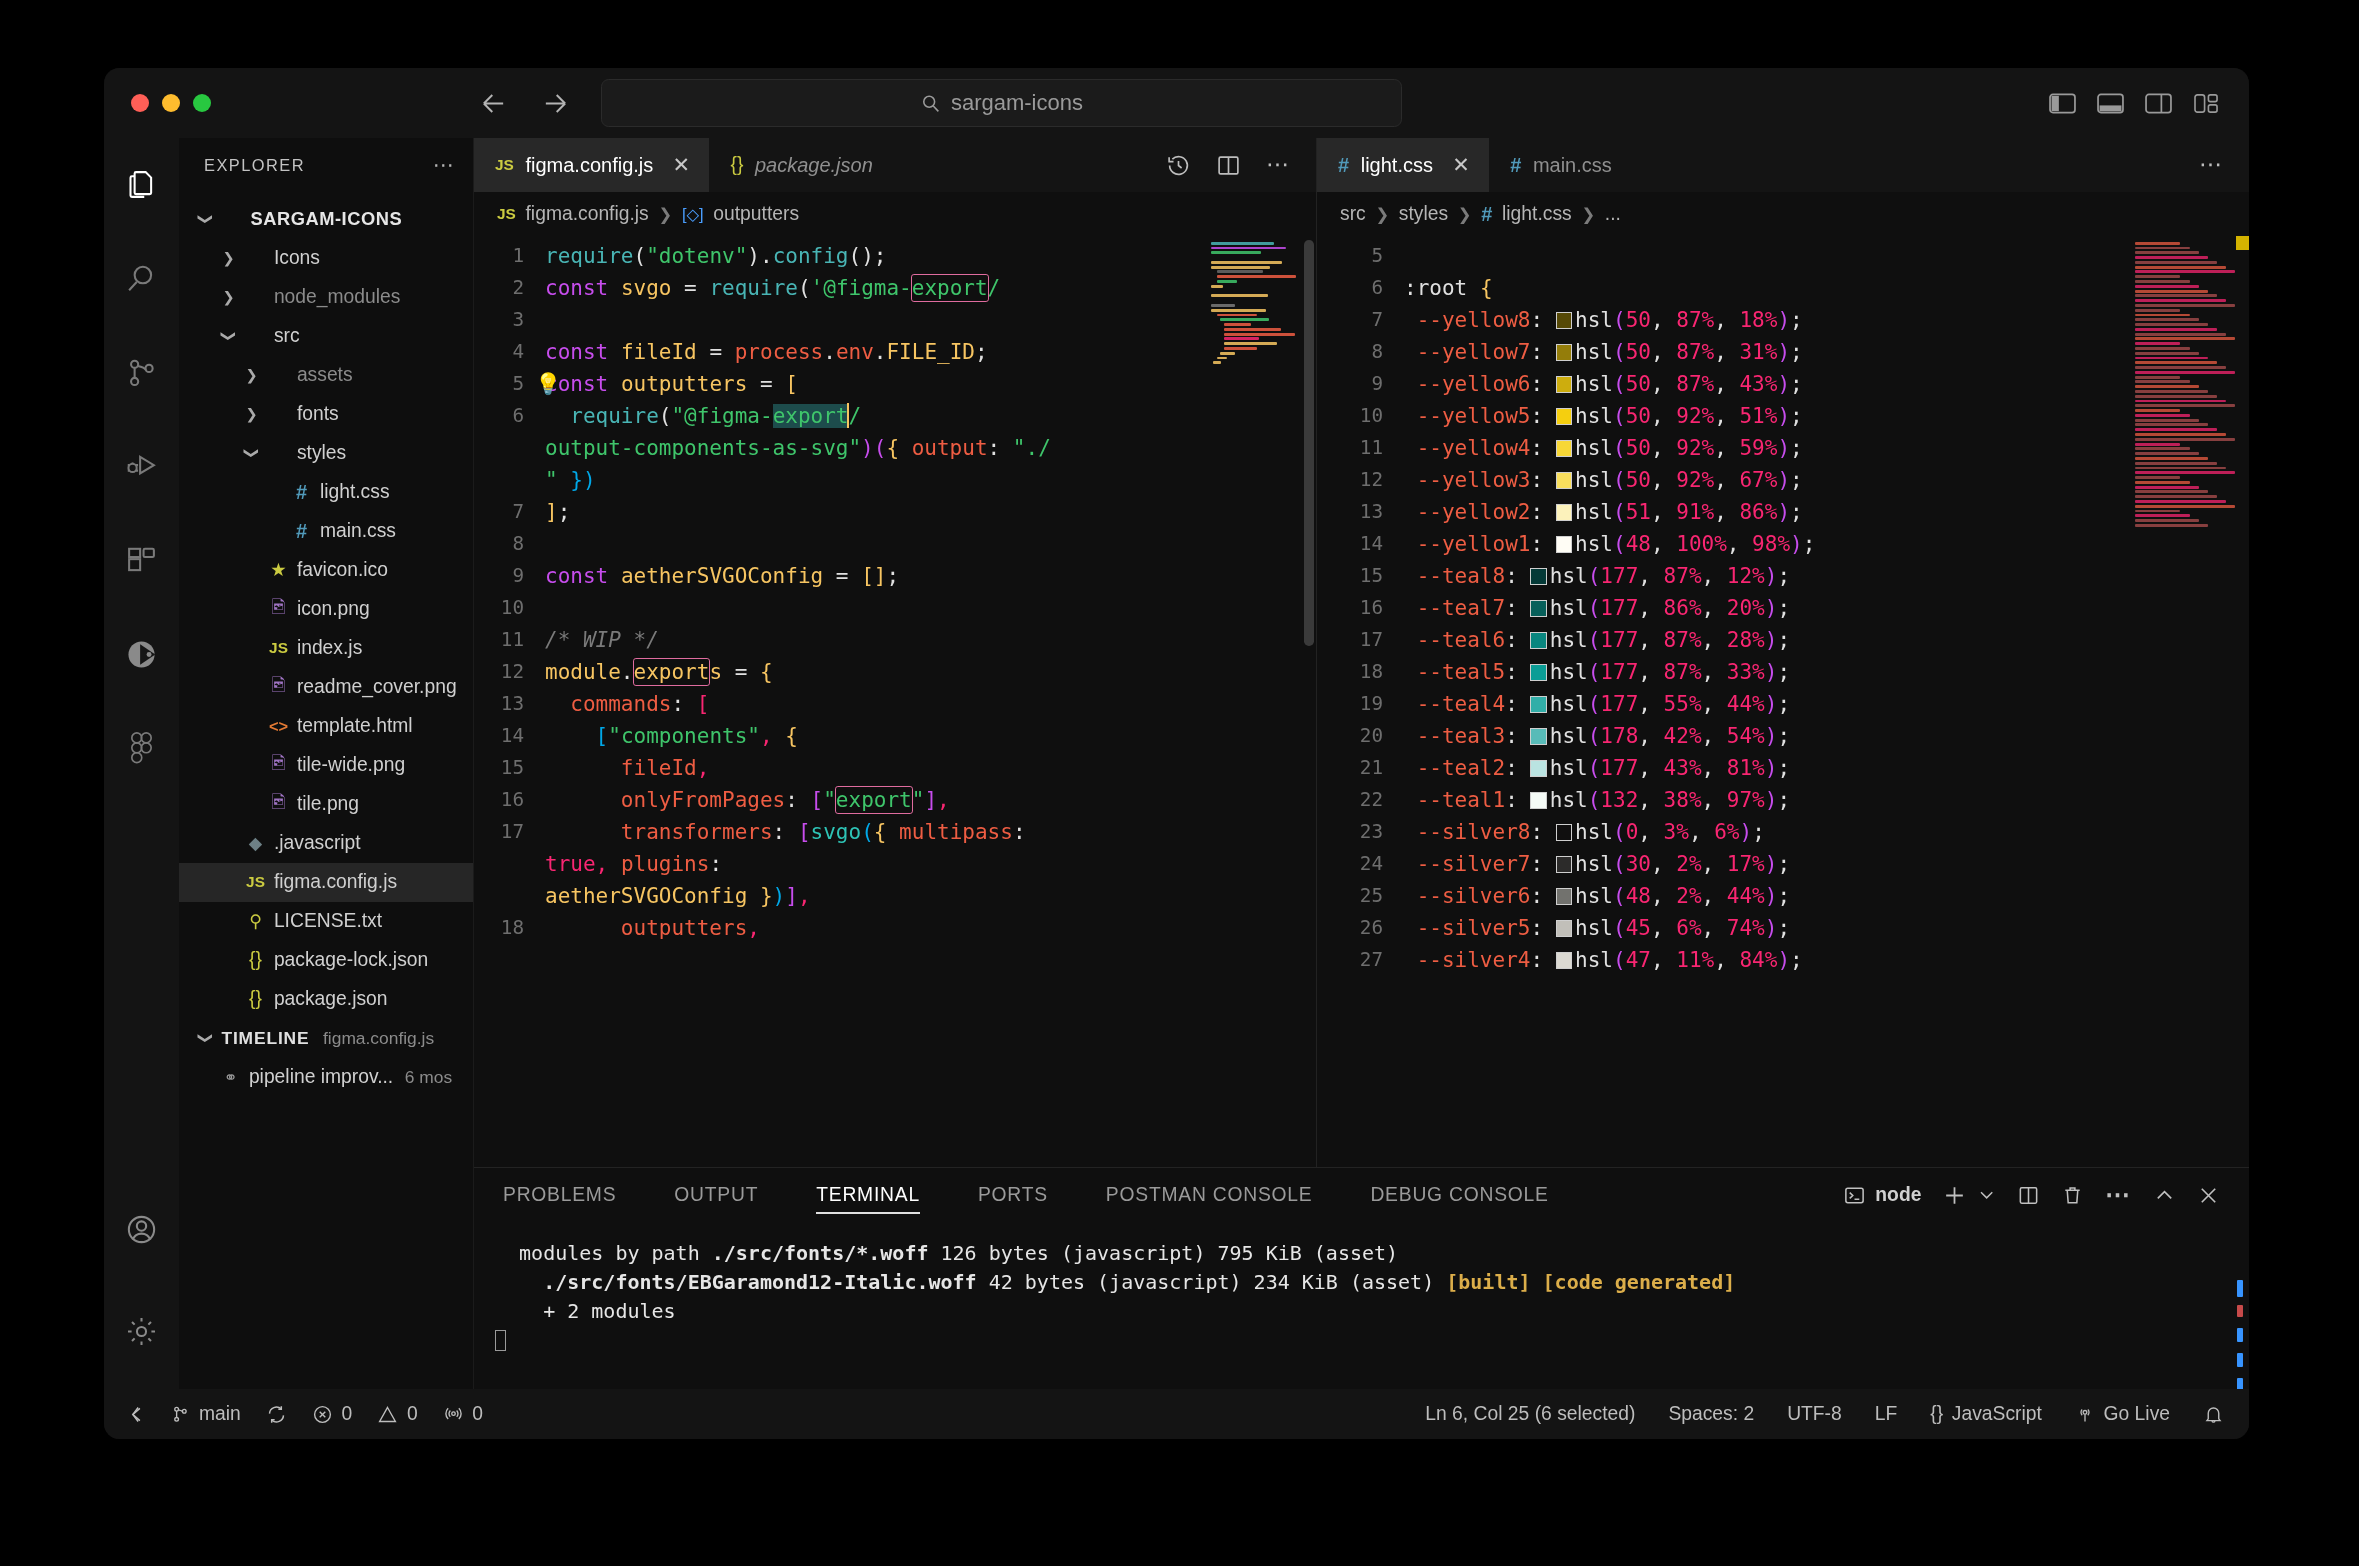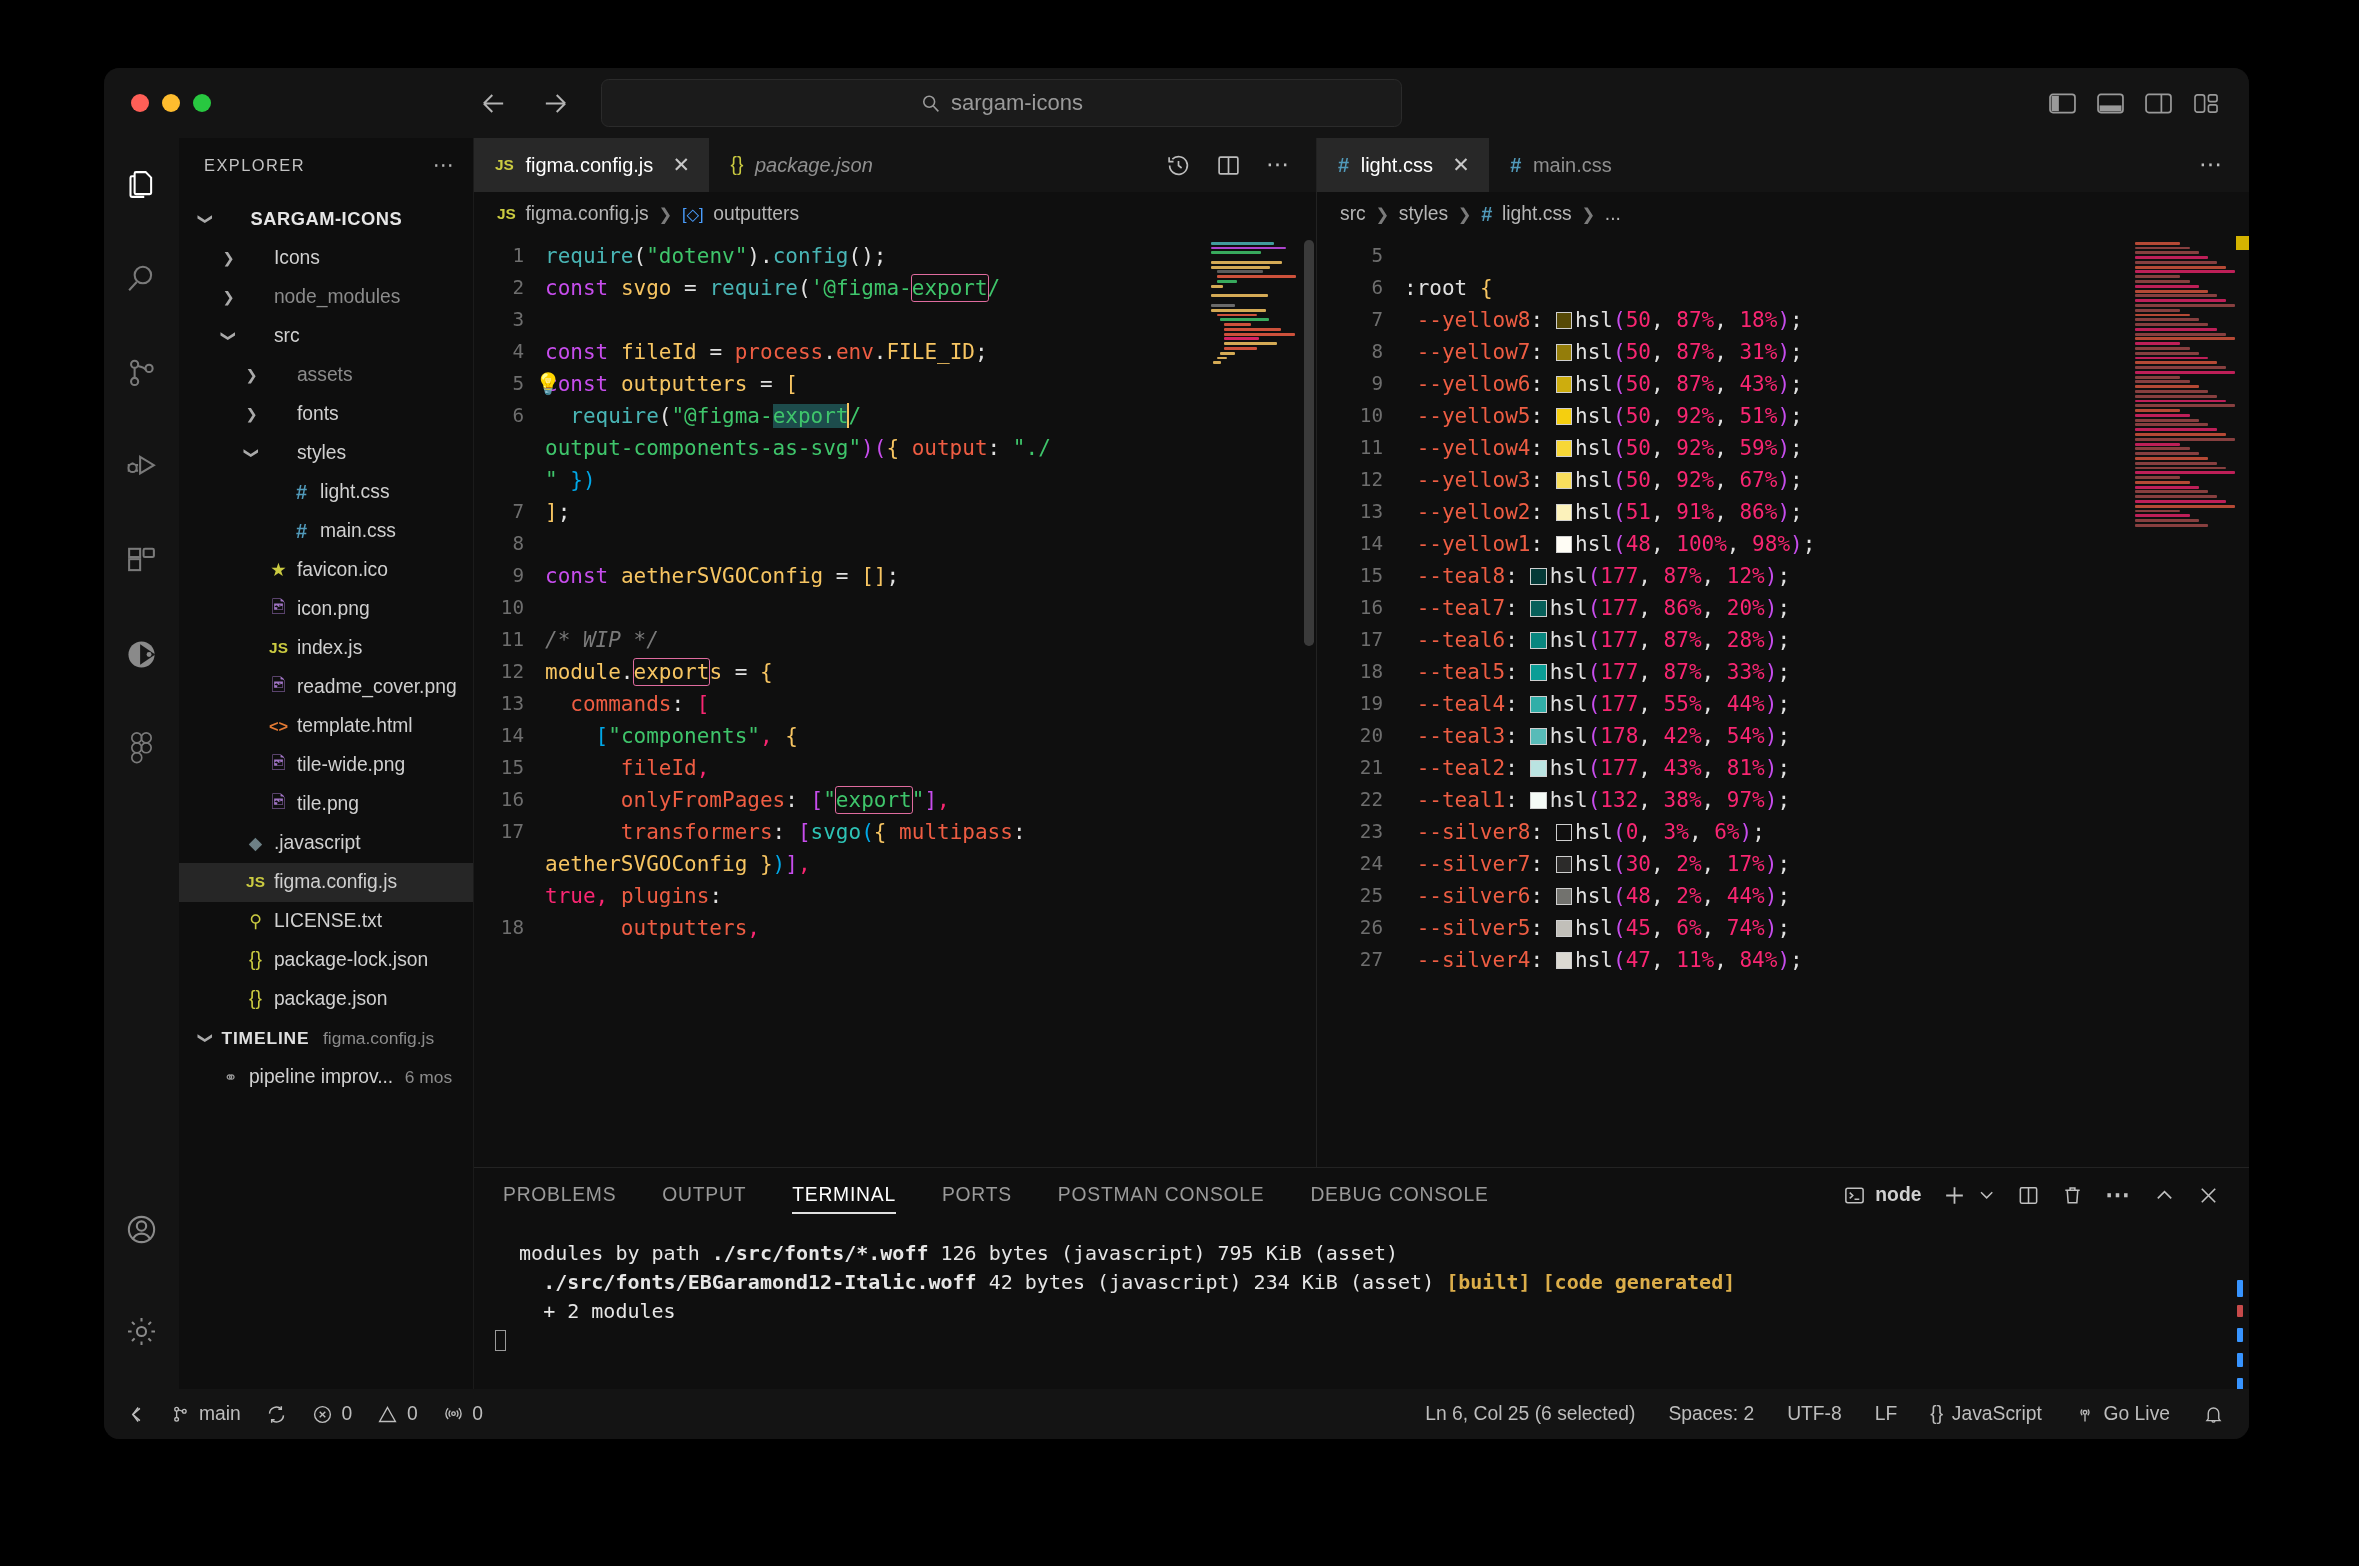--- a/index.html
+++ b/index.html
@@ -178,21 +178,21 @@
     position: absolute; right: 0; top: 0; width: 13.5px; background: transparent;
   }
   .scrollbar-thumb { position: absolute; right: 1.9px; width: 9.7px; background: #3a3a3a; border-radius: 4.8px; }
 
   
   .csscode { font-family: "DejaVu Sans Mono", monospace; font-size: 21px; line-height: 32px; padding-top: 3.9px; }
   .swatch { display: inline-block; width: 16.4px; height: 16.4px; border: 1px solid #cfcfcf; vertical-align: -1.9px; margin-right: 2.9px; }
 
   
   .panel { flex: 0 0 222px; background: #0f0f0f; border-top: 1px solid #232323; display: flex; flex-direction: column; }
-  .panel-tabs { height: 54px; display: flex; align-items: center; padding-left: 29px; gap: 46px; }
+  .panel-tabs { height: 54px; display: flex; align-items: center; padding-left: 29px; gap: 58px; }
   .ptab { color: #9a9a9a; font-size: 19.3px; letter-spacing: .04em; position: relative; height: 54px; display: flex; align-items: center; }
   .ptab.active { color: #ffffff; }
   .ptab.active::after { content: ""; position: absolute; left: 0; right: 0; bottom: 7.7px; height: 1.9px; background: #e0e0e0; }
   .panel-actions { margin-left: auto; display: flex; align-items: center; gap: 21px; padding-right: 29px; color: #c0c0c0; font-weight: bold; }
   .term-chip { display: flex; align-items: center; gap: 9.7px; color: #d0d0d0; font-size: 19.3px; }
   .terminal {
     flex: 1; font-family: "DejaVu Sans Mono", monospace;
     font-size: 20px; line-height: 29px; color: #e6e6e6;
     padding: 17.4px 0 0 0; position: relative; overflow: hidden;
   }
@@ -674,25 +674,25 @@
                 <div class="ln-row">
                   <div class="gutter">16</div>
                   <div class="ltext">      <span class="t-prop">onlyFromPages</span><span class="t-wht">:</span> <span class="t-mag">[</span><span class="t-str">"</span><span class="t-str findbox">export</span><span class="t-str">"</span><span class="t-mag">]</span><span class="t-pink">,</span></div>
                 </div>
                 <div class="ln-row">
                   <div class="gutter">17</div>
                   <div class="ltext">      <span class="t-prop">transformers</span><span class="t-wht">:</span> <span class="t-mag">[</span><span class="t-teal">svgo</span><span class="t-blue">(</span><span class="t-yel">{</span> <span class="t-prop">multipass</span><span class="t-wht">:</span></div>
                 </div>
                 <div class="ln-row">
                   <div class="gutter"></div>
+                  <div class="ltext"><span class="t-pink">true</span><span class="t-pink">,</span> <span class="t-prop">plugins</span><span class="t-wht">:</span></div>
+                </div>
+                <div class="ln-row">
+                  <div class="gutter"></div>
                   <div class="ltext"><span class="t-var">aetherSVGOConfig</span> <span class="t-yel">}</span><span class="t-blue">)</span><span class="t-mag">]</span><span class="t-pink">,</span></div>
-                </div>
-                <div class="ln-row">
-                  <div class="gutter"></div>
-                  <div class="ltext"><span class="t-pink">true</span><span class="t-pink">,</span> <span class="t-prop">plugins</span><span class="t-wht">:</span></div>
                 </div>
                 <div class="ln-row">
                   <div class="gutter">18</div>
                   <div class="ltext">      <span class="t-prop">outputters</span><span class="t-pink">,</span></div>
                 </div>
               </div>
             <div class="minimap" id="minimap-left">
                 <div style="position: absolute; left: 5.8px; top: 5.8px; right: 3.9px;">
                   <div class="mm-line" style="width: 62%; margin-left: 0px; background: rgb(73, 181, 181); opacity: 0.85;"></div>
                   <div class="mm-line" style="width: 74%; margin-left: 0px; background: rgb(199, 77, 237); opacity: 0.85;"></div>

